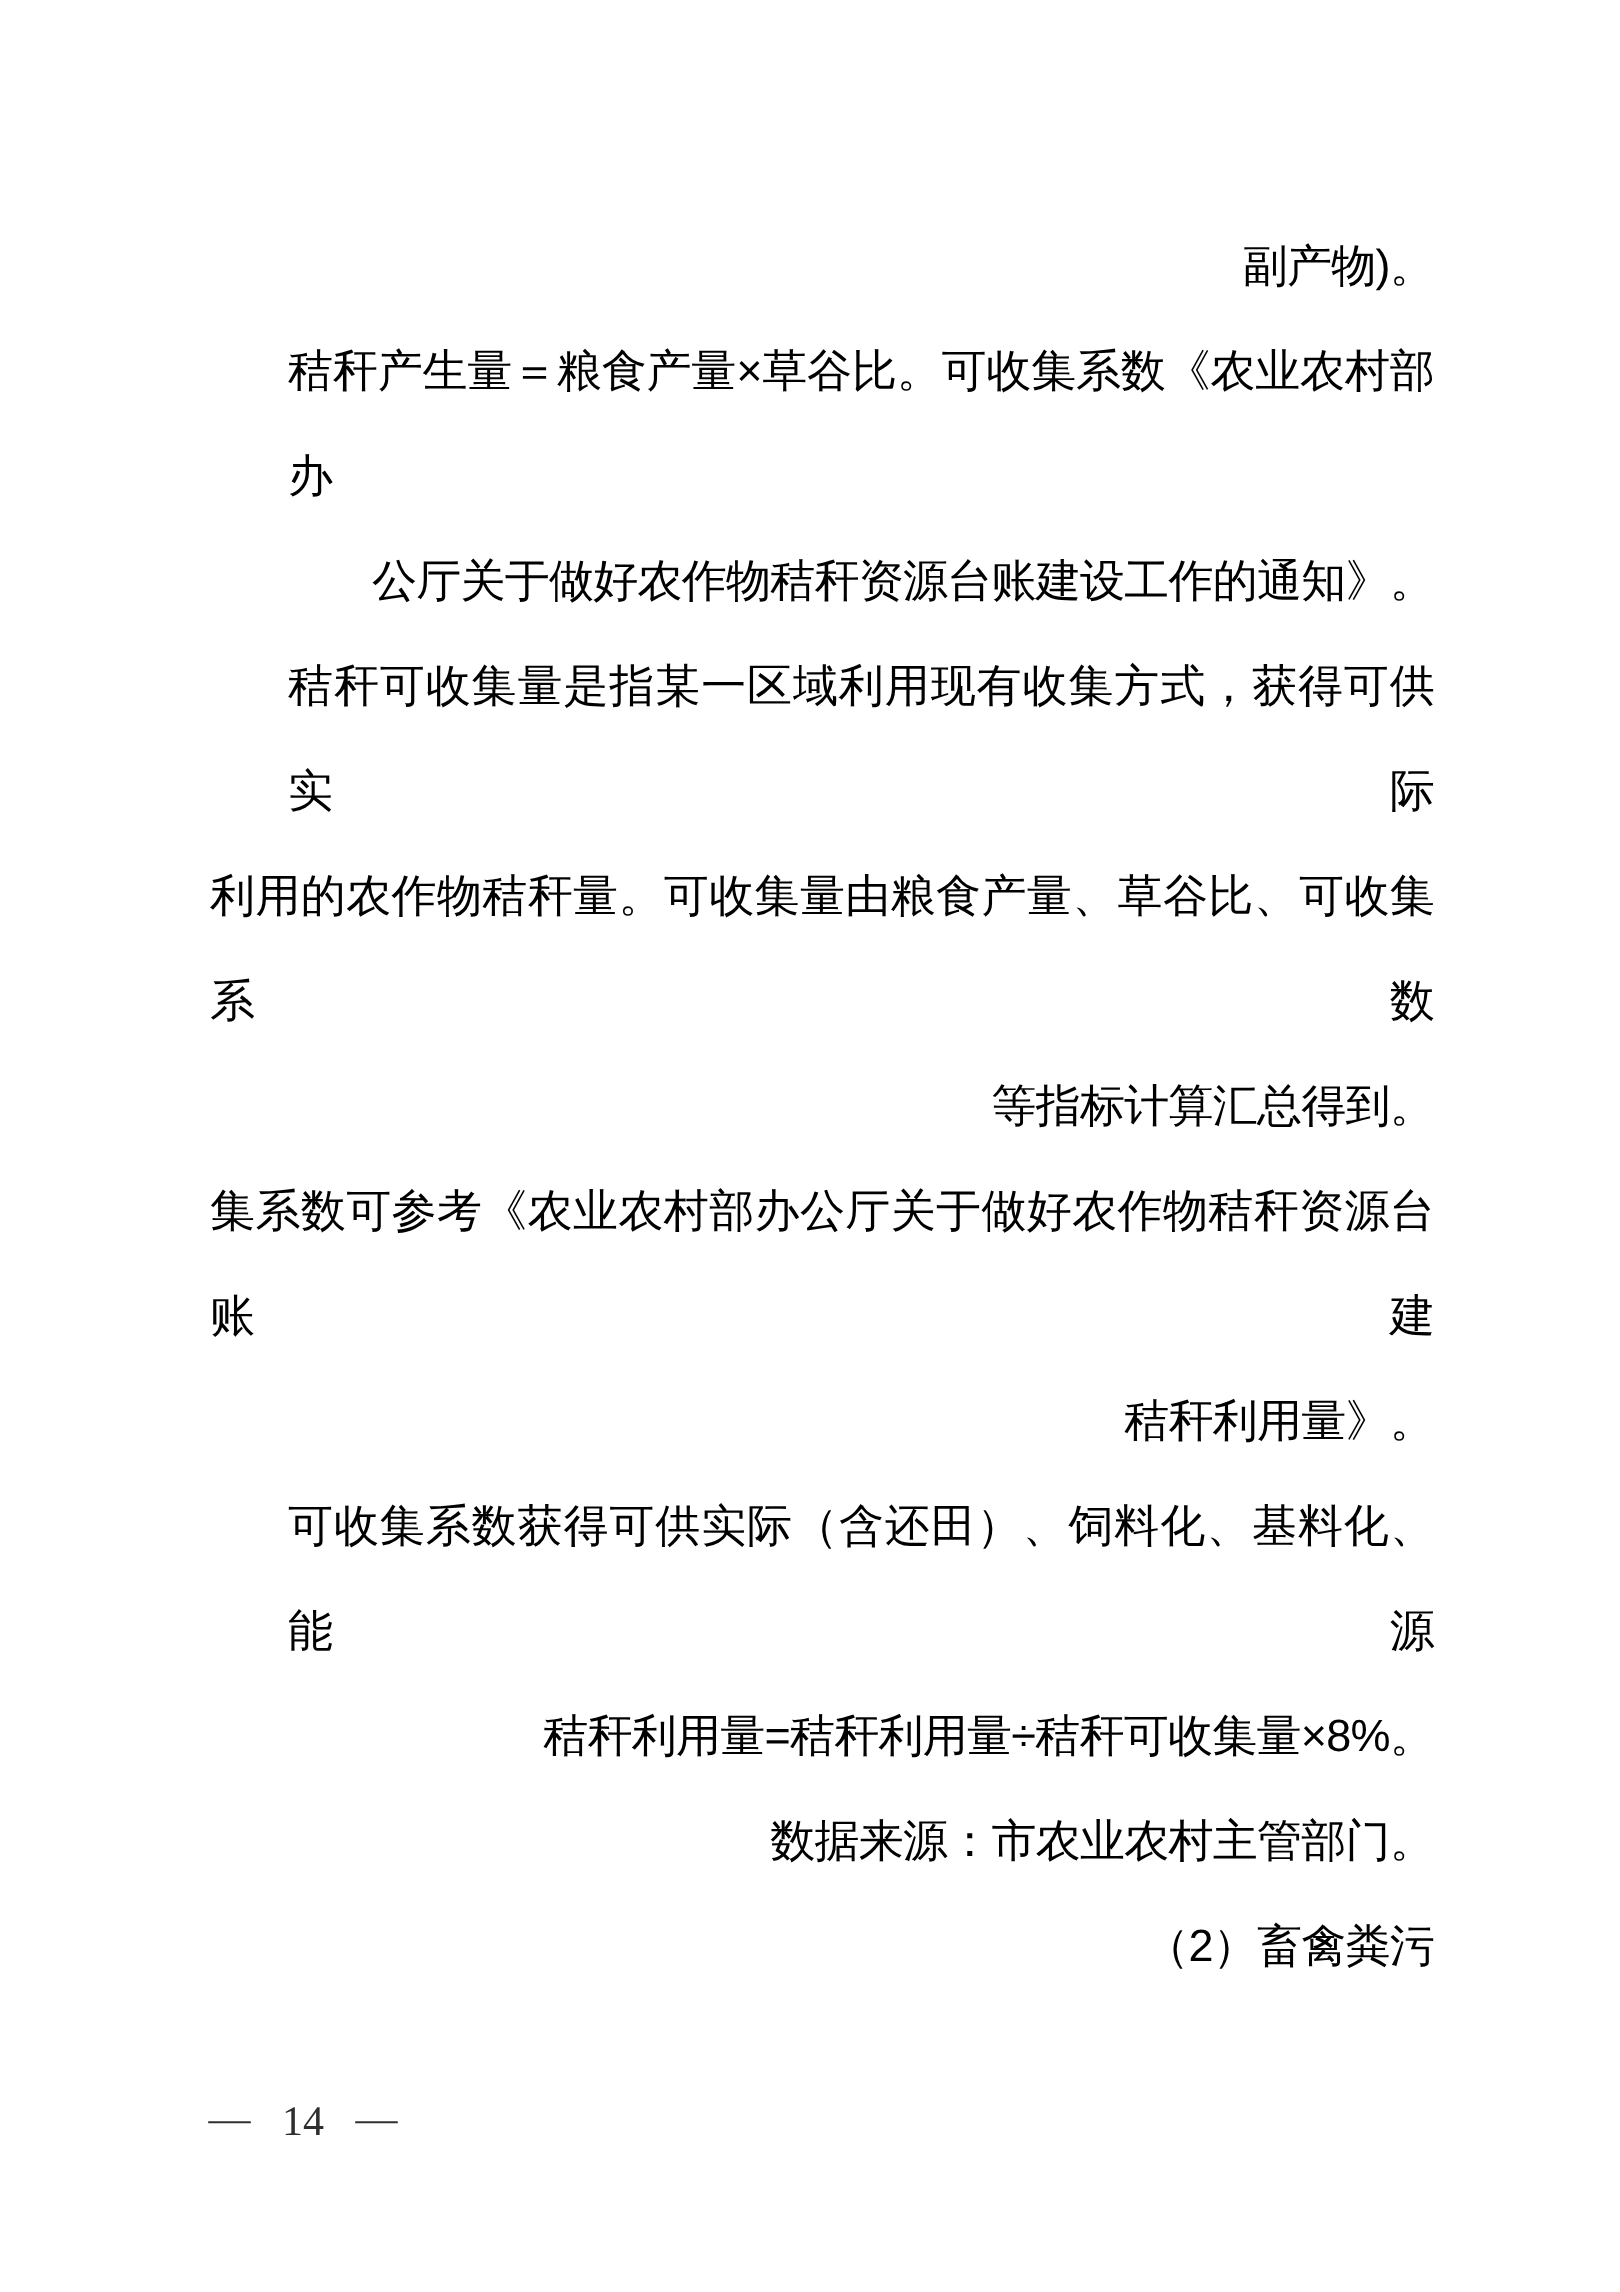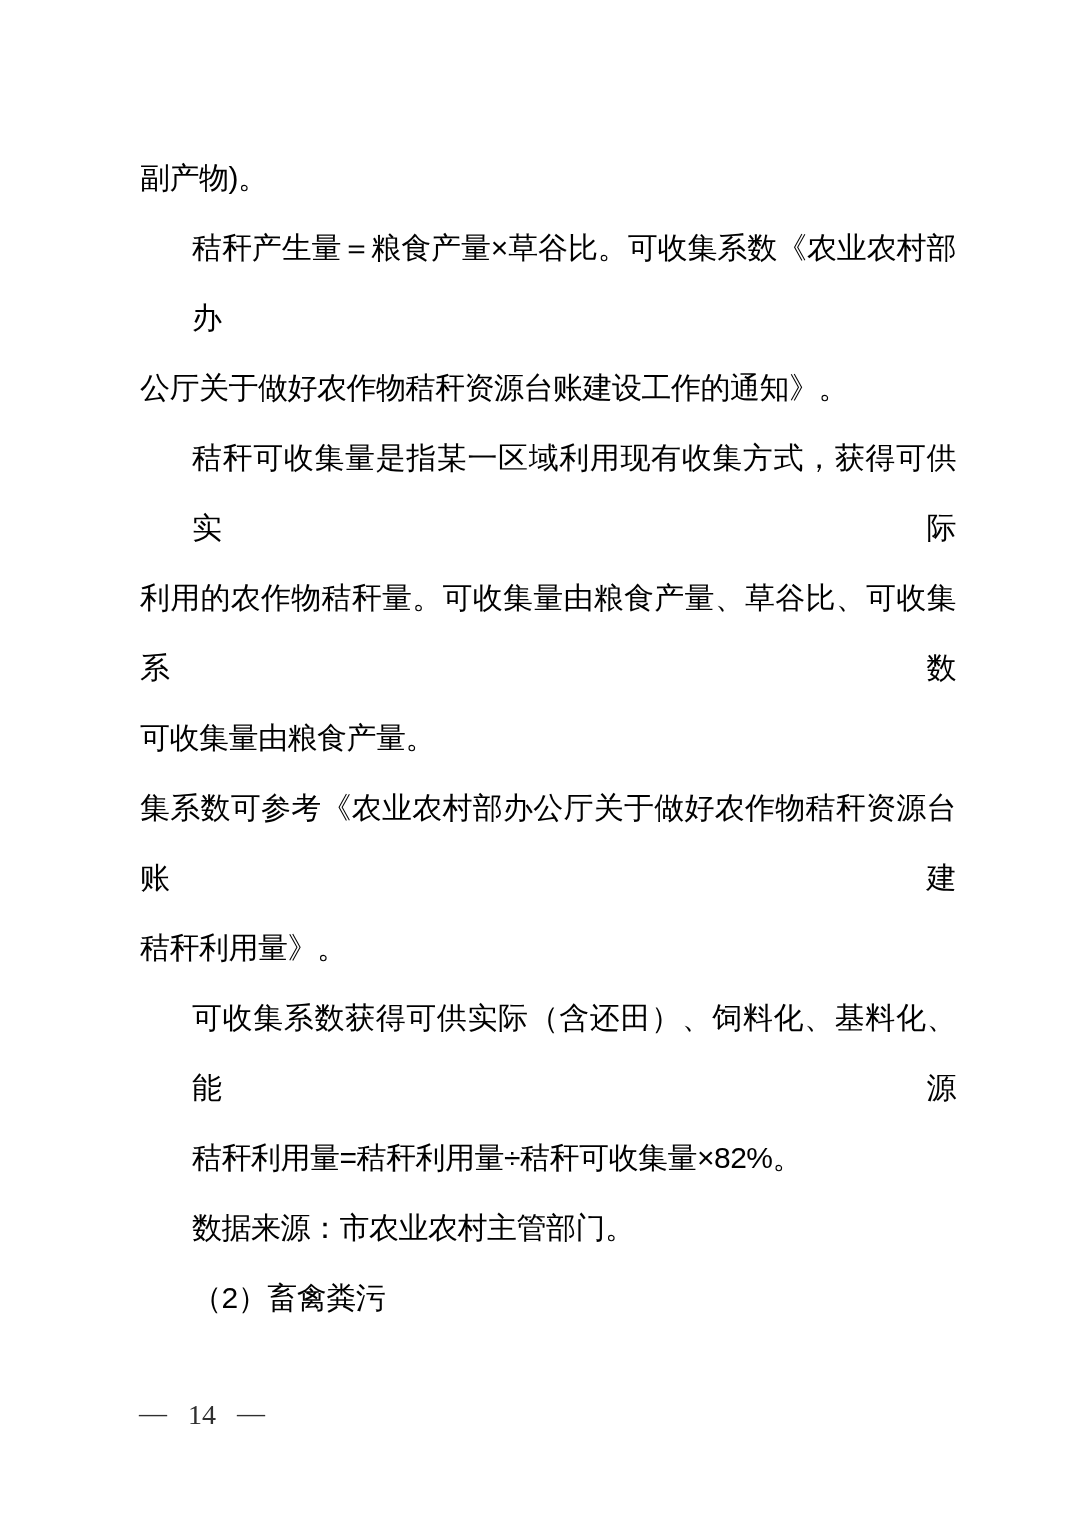--- a/index.html
+++ b/index.html
@@ -24,21 +24,21 @@
     position: absolute;
     left: 140px;
     top: 143px;
     width: 816px;
     font-size: 30px;
     line-height: 70px;
     color: #000000;
     letter-spacing: -0.5px;
   }
   .line {
-    text-align: left;
+    text-align: right;
     white-space: nowrap;
   }
   .line.fill {
     white-space: normal;
     text-align: justify;
     text-align-last: justify;
   }
   .line.indent {
     padding-left: 52px;
   }
@@ -71,31 +71,31 @@
     <div class="line"><span class="bold"></span><span>副产物)。</span></div>
 
     <div class="line indent fill"><span class="bold"></span><span>秸秆产生量＝粮食产量×草谷比。可收集系数《农业农村部办</span></div>
 
     <div class="line"><span class="bold"></span><span>公厅关于做好农作物秸秆资源台账建设工作的通知》。</span></div>
 
     <div class="line indent fill"><span class="bold">秸秆可收集量</span><span>是指某一区域利用现有收集方式，获得可供实际</span></div>
 
     <div class="line fill"><span class="bold"></span><span>利用的农作物秸秆量。可收集量由粮食产量、草谷比、可收集系数</span></div>
 
-    <div class="line"><span class="bold"></span><span>可收集量由粮食产量。</span></div>
+    <div class="line"><span class="bold"></span><span>等指标计算汇总得到。</span></div>
 
 
     <div class="line fill"><span class="bold"></span><span>集系数可参考《农业农村部办公厅关于做好农作物秸秆资源台账建</span></div>
 
     <div class="line"><span class="bold"></span><span>秸秆利用量》。</span></div>
 
     <div class="line indent fill"><span class="bold">可收集系数</span><span>获得可供实际（含还田）、饲料化、基料化、能源</span></div>
 
 
-    <div class="line indent"><span class="bold">秸秆利用量</span><span>=秸秆利用量÷秸秆可收集量×82%。</span></div>
+    <div class="line indent"><span class="bold">秸秆利用量</span><span>=秸秆利用量÷秸秆可收集量×8%。</span></div>
 
     <div class="line indent"><span class="bold">数据来源：市农业农村主管部门。</span><span></span></div>
 
     <div class="line indent"><span class="bold">（2）畜禽粪污</span><span></span></div>
 
   </div>
 
   <div class="footer">
     <span class="dash">—</span>
     <span class="num">14</span>

